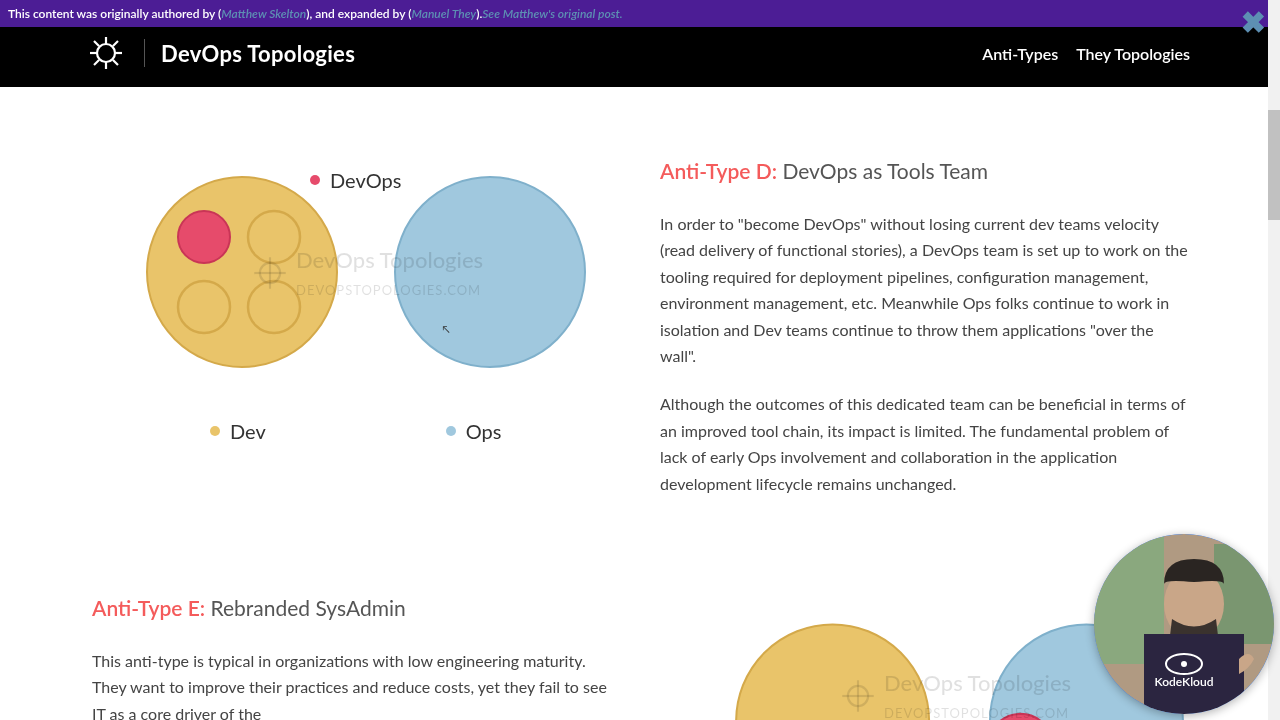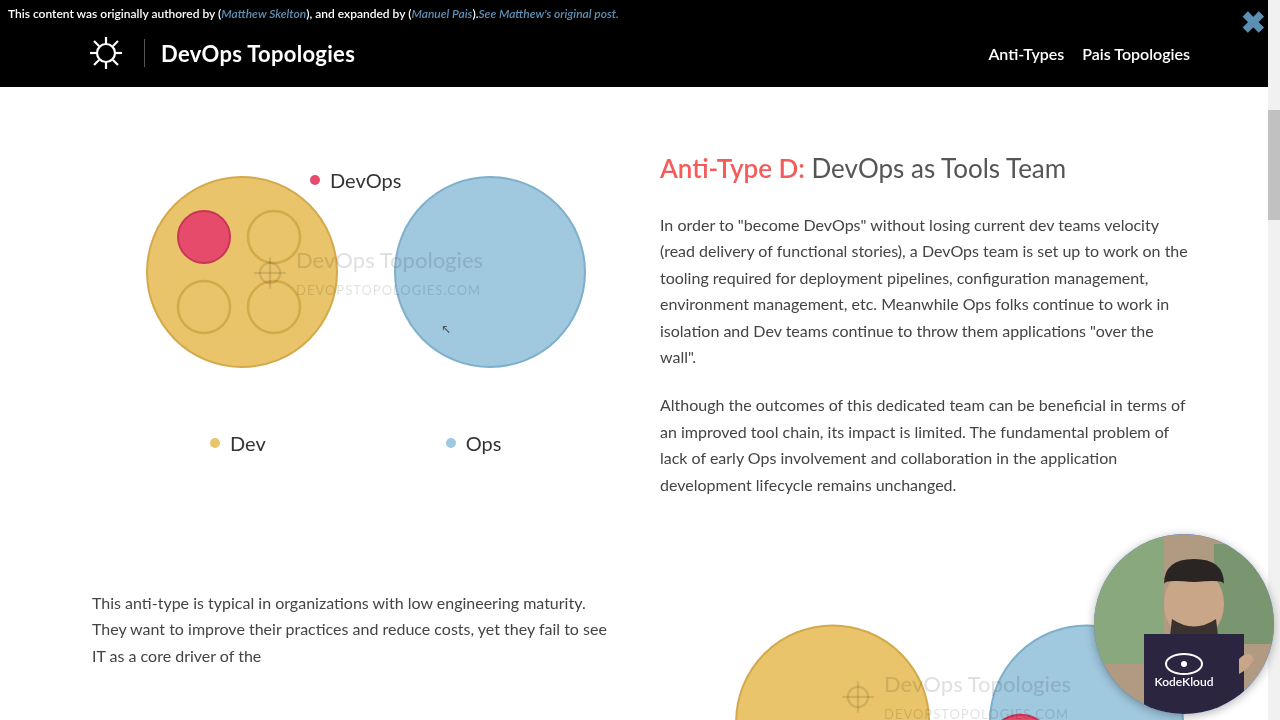--- a/index.html
+++ b/index.html
@@ -1,38 +1,38 @@
 <!DOCTYPE html>
 <html><head>
 <meta charset="utf-8">
 <style>
 * { margin:0; padding:0; box-sizing:border-box; }
 body { font-family:'Segoe UI',Lato,Arial,sans-serif; background:#fff; color:#333; width:1280px; height:720px; overflow:hidden; position:relative; }
 
-.top-banner { background:#000000; color:#fff; padding:6px 8px; font-size:12px; font-weight:600; display:flex; align-items:center; }
+.top-banner { background:#4c1d95; color:#fff; padding:6px 8px; font-size:12px; font-weight:600; display:flex; align-items:center; }
 .top-banner a { color:#5d8fb3; text-decoration:none;font-style:italic; }
 .top-banner .close { position:absolute; right:14px; top:6px; color:#5d8fb3; font-size:30px; font-weight:bold; cursor:pointer; line-height:1; }
 
 .nav { background:#000; color:#fff; display:flex; align-items:center; padding:10px 90px 18px 90px; }
 .logo-wrap { display:flex; align-items:center; gap:14px; }
 .logo-icon { width:32px; height:32px; }
 .logo-text { font-size:22px; letter-spacing:.3px; }
 .logo-text .bold { font-weight:700; }
 .logo-text .thin { font-weight:700; }
 .divider { width:1px; height:28px; background:#555; margin:0 2px 0 8px; }
 .nav-links { margin-left:auto; display:flex; gap:18px; font-size:16px; font-weight:600; }
 .nav-links span { cursor:pointer; }
 
 .content { padding:0 92px; }
 
 .row1 { display:flex; gap:48px; margin-top:65px; }
 .diagram-d { width:520px; position:relative; }
 .right-d { flex:1; }
 
-h2 { font-size:26px; font-weight:400; margin-bottom:28px; }
+h2 { font-size:21px; font-weight:400; margin-bottom:28px;margin-top:6px; }
 h2 .red { color:#f45b5b; font-weight:600; }
 h2 .grey { color:#555; }
 
 p { font-size:16px; line-height:1.65; color:#444; margin-bottom:22px; }
 
 .diag-svg { width:100%; }
 
 .legend-row { display:flex; align-items:center; gap:10px; font-size:20px; color:#333; }
 .legend-dot { width:10px; height:10px; border-radius:50%; }
 
@@ -53,21 +53,21 @@
 
 .cursor-dot { position:absolute; left:442px; top:323px; font-size:10px; color:#333; }
 </style>
 </head>
 <body>
 
 <div class="top-banner">
   <span>This content was originally authored by (</span>
   <a href="#">Matthew Skelton</a>
   <span>), and expanded by (</span>
-  <a href="#">Manuel Pais</a>
+  <a href="#">Manuel They</a>
   <span>). </span>
   <a href="#">See Matthew's original post.</a>
   <span class="close">✖</span>
 </div>
 
 <div class="nav">
   <div class="logo-wrap">
     <svg class="logo-icon" viewBox="0 0 32 32">
       <circle cx="16" cy="16" r="9" fill="none" stroke="#fff" stroke-width="2.2"></circle>
       <line x1="16" y1="0" x2="16" y2="7" stroke="#fff" stroke-width="2.2"></line>
@@ -79,21 +79,21 @@
       <line x1="28" y1="4" x2="23" y2="9" stroke="#fff" stroke-width="2.2"></line>
       <line x1="9" y1="23" x2="4" y2="28" stroke="#fff" stroke-width="2.2"></line>
     </svg>
     <span class="divider"></span>
     <span class="logo-text">
       <span class="bold">DevOps</span><span class="thin"> Topologies</span>
     </span>
   </div>
   <div class="nav-links">
     <span>Anti-Types</span>
-    <span>Pais Topologies</span>
+    <span>They Topologies</span>
   </div>
 </div>
 
 <div class="content">
 
   <div class="row1">
     <div class="diagram-d">
       <div style="position:absolute; left:218px; top:16px;" class="legend-row">
         <span class="legend-dot" style="background:#e64b6b"></span>
         <span>DevOps</span>
@@ -107,21 +107,21 @@
         <circle cx="398" cy="120" r="95" fill="#a0c8de" stroke="#7fb0cb" stroke-width="2"></circle>
       </svg>
       <div class="watermark" style="left:160px; top:94px;">
         <svg class="wm-logo" viewBox="0 0 32 32">
             <circle cx="16" cy="16" r="9" fill="none" stroke="rgba(0,0,0,.12)" stroke-width="2"></circle>
             <line x1="16" y1="2" x2="16" y2="30" stroke="rgba(0,0,0,.12)" stroke-width="2"></line>
             <line x1="2" y1="16" x2="30" y2="16" stroke="rgba(0,0,0,.12)" stroke-width="2"></line>
           </svg>
         <span class="wm-text"><span class="l1">DevOps Topologies</span><br><span class="l2">DEVOPSTOPOLOGIES.COM</span></span>
       </div>
-      <div style="display:flex; gap:180px; margin-top:16px; margin-left:118px;">
+      <div style="display:flex; gap:180px; margin-top:4px; margin-left:118px;">
         <div class="legend-row">
           <span class="legend-dot" style="background:#e9c46a"></span>
           <span>Dev</span>
         </div>
         <div class="legend-row">
           <span class="legend-dot" style="background:#a0c8de"></span>
           <span>Ops</span>
         </div>
       </div>
     </div>
@@ -130,20 +130,23 @@
       <h2>
         <span class="red">Anti-Type D:</span><span class="grey"> DevOps as Tools Team</span>
       </h2>
       <p>In order to "become DevOps" without losing current dev teams velocity (read delivery of functional stories), a DevOps team is set up to work on the tooling required for deployment pipelines, configuration management, environment management, etc. Meanwhile Ops folks continue to work in isolation and Dev teams continue to throw them applications "over the wall".</p>
       <p>Although the outcomes of this dedicated team can be beneficial in terms of an improved tool chain, its impact is limited. The fundamental problem of lack of early Ops involvement and collaboration in the application development lifecycle remains unchanged.</p>
     </div>
   </div>
 
   <div class="row2">
     <div class="left-e">
+      <h2>
+        <span class="red">Anti-Type E:</span><span class="grey"> Rebranded SysAdmin</span>
+      </h2>
       <p>This anti-type is typical in organizations with low engineering maturity. They want to improve their practices and reduce costs, yet they fail to see IT as a core driver of the</p>
     </div>
     <div class="diagram-e">
       <svg viewBox="0 0 520 180" style="width:100%;">
         <circle cx="170" cy="130" r="95" fill="#e9c46a" stroke="#d4a94a" stroke-width="2"></circle>
         <circle cx="420" cy="130" r="95" fill="#a0c8de" stroke="#7fb0cb" stroke-width="2"></circle>
         <circle cx="355" cy="155" r="32" fill="#e64b6b" stroke="#c93556" stroke-width="2"></circle>
       </svg>
       <div class="watermark" style="left:180px; top:80px;">
         <svg class="wm-logo" viewBox="0 0 32 32">

